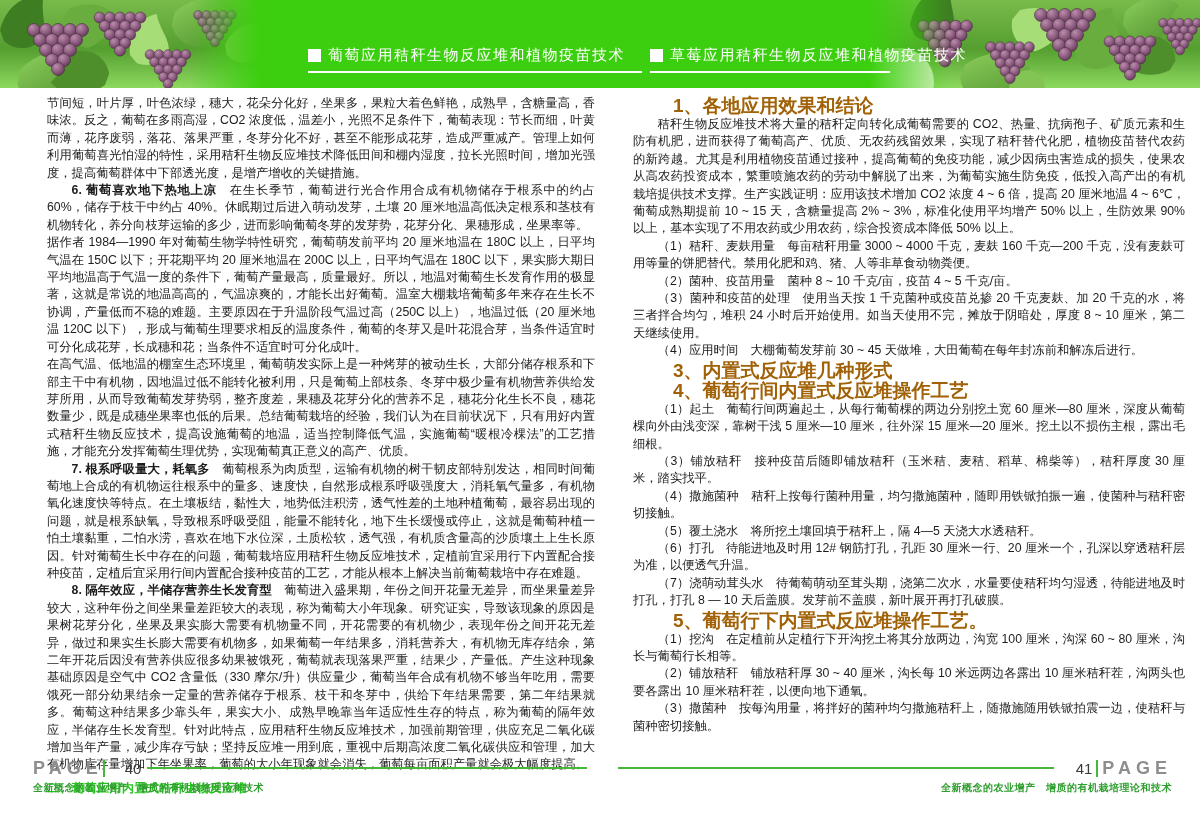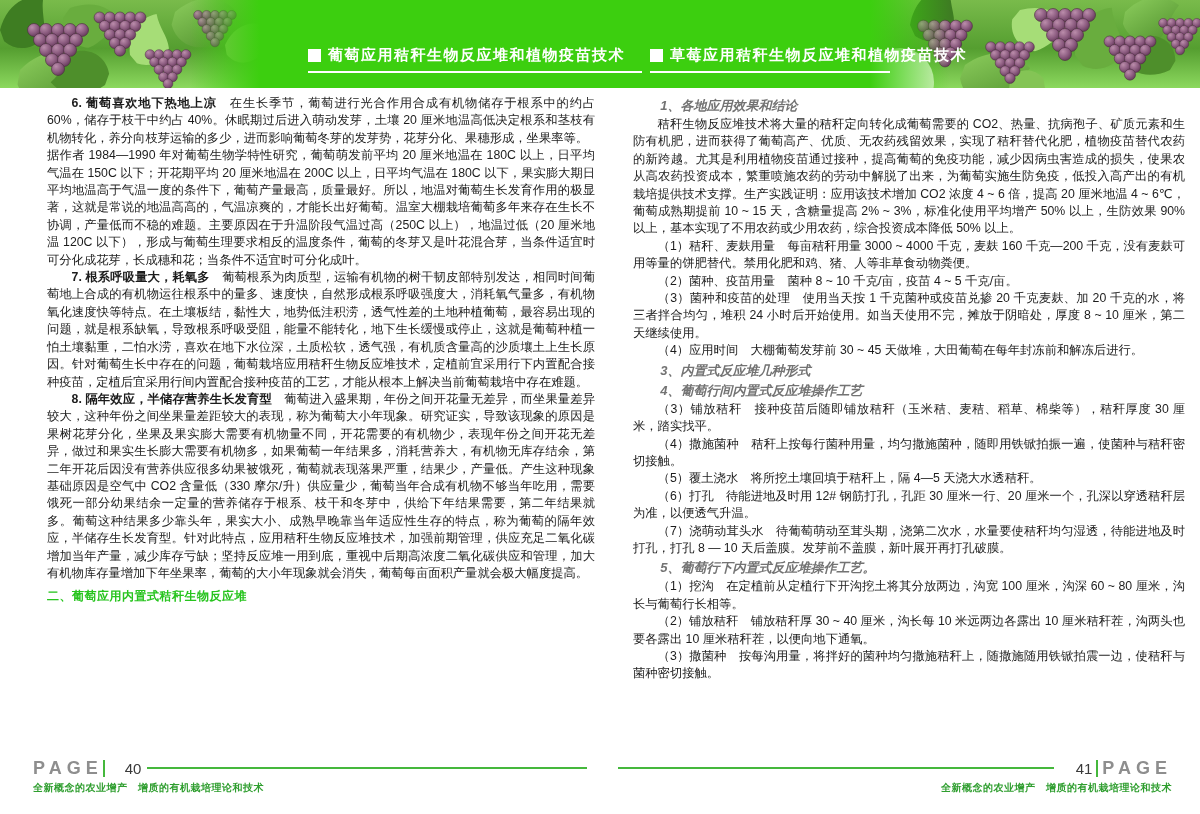--- a/index.html
+++ b/index.html
@@ -8,34 +8,34 @@
     background:#ffffff;
     font-family:"Liberation Sans","DejaVu Sans",sans-serif;
     color:#222;
   }
   
   .banner{position:absolute;left:0;top:0;width:1200px;height:88px;background:var(--banner-green,#3ccf0f);}
   .banner svg{position:absolute;top:0;display:block;}
   .title-group{position:absolute;top:46px;display:flex;flex-direction:column;}
   .title-row{display:flex;align-items:center;gap:7px;}
   .title-bullet{width:13px;height:13px;background:#ffffff;flex:0 0 auto;}
-  .title-text{color:#ffffff;font-weight:bold;font-size:15px;letter-spacing:1.5px;white-space:nowrap;text-align:right;}
+  .title-text{color:#ffffff;font-weight:normal;font-size:15px;letter-spacing:1.5px;white-space:nowrap;text-align:right;}
   .title-underline{height:2px;background:#ffffff;margin-top:6px;}
   .tg-left{left:308px;}
   .tg-left .title-underline{width:334px;}
   .tg-right{left:650px;}
   .tg-right .title-underline{width:240px;}
   
   .page-col{position:absolute;top:95px;font-size:12.3px;line-height:17.4px;text-align:justify;color:#1c1c1c;}
   .col-left{left:47px;width:548px;}
   .col-right{left:633px;width:552px;}
   .para{margin:0;}
   .para.indent{text-indent:2em;}
   .para b{font-weight:bold;}
-  .sec-heading{margin:1px 0;font-weight:bold;font-size:13px;line-height:19px;text-indent:2.1em;color:#737373;font-style:italic;}
+  .sec-heading{margin:1px 0;font-weight:bold;font-size:19px;line-height:19px;text-indent:2.1em;color:#a16207;}
   .closing-heading{margin-top:6px;font-weight:bold;font-size:12px;color:var(--heading-green,#27c41e);letter-spacing:0.5px;}
   
   .footer{position:absolute;width:560px;}
   .footer-left{left:33px;top:758px;}
   .footer-right{left:612px;top:758px;}
   .footer-row{display:flex;align-items:center;height:20px;}
   .page-word{font-weight:bold;font-size:18px;letter-spacing:5px;color:#8e8e8e;line-height:1;}
   .page-sep{width:2px;height:17px;background:var(--footer-green,#45b83c);margin:0 4px 0 0;}
   .page-num{font-size:15px;color:#3a3a3a;line-height:1;margin-left:16px;}
   .footer-rule{flex:1;height:2px;background:var(--footer-green,#45b83c);margin:0 6px;}
@@ -138,38 +138,41 @@
     <div class="title-row">
       <span class="title-bullet"></span>
       <span class="title-text">草莓应用秸秆生物反应堆和植物疫苗技术</span>
     </div>
     <div class="title-underline"></div>
   </div>
 </div>
 
 <div class="page-col col-left">
   <div>
+      <p class="para">节间短，叶片厚，叶色浓绿，穗大，花朵分化好，坐果多，果粒大着色鲜艳，成熟早，含糖量高，香味浓。反之，葡萄在多雨高湿，CO2 浓度低，温差小，光照不足条件下，葡萄表现：节长而细，叶黄而薄，花序废弱，落花、落果严重，冬芽分化不好，甚至不能形成花芽，造成严重减产。管理上如何利用葡萄喜光怕湿的特性，采用秸秆生物反应堆技术降低田间和棚内湿度，拉长光照时间，增加光强度，提高葡萄群体中下部透光度，是增产增收的关键措施。</p>
       <p class="para indent"><b>6. 葡萄喜欢地下热地上凉</b>　在生长季节，葡萄进行光合作用合成有机物储存于根系中的约占 60%，储存于枝干中约占 40%。休眠期过后进入萌动发芽，土壤 20 厘米地温高低决定根系和茎枝有机物转化，养分向枝芽运输的多少，进而影响葡萄冬芽的发芽势，花芽分化、果穗形成，坐果率等。</p>
       <p class="para">据作者 1984—1990 年对葡萄生物学特性研究，葡萄萌发前平均 20 厘米地温在 180C 以上，日平均气温在 150C 以下；开花期平均 20 厘米地温在 200C 以上，日平均气温在 180C 以下，果实膨大期日平均地温高于气温一度的条件下，葡萄产量最高，质量最好。所以，地温对葡萄生长发育作用的极显著，这就是常说的地温高高的，气温凉爽的，才能长出好葡萄。温室大棚栽培葡萄多年来存在生长不协调，产量低而不稳的难题。主要原因在于升温阶段气温过高（250C 以上），地温过低（20 厘米地温 120C 以下），形成与葡萄生理要求相反的温度条件，葡萄的冬芽又是叶花混合芽，当条件适宜时可分化成花芽，长成穗和花；当条件不适宜时可分化成叶。</p>
+      <p class="para">在高气温、低地温的棚室生态环境里，葡萄萌发实际上是一种烤芽的被动生长，大部分储存根系和下部主干中有机物，因地温过低不能转化被利用，只是葡萄上部枝条、冬芽中极少量有机物营养供给发芽所用，从而导致葡萄发芽势弱，整齐度差，果穗及花芽分化的营养不足，穗花分化生长不良，穗花数量少，既是成穗坐果率也低的后果。总结葡萄栽培的经验，我们认为在目前状况下，只有用好内置式秸秆生物反应技术，提高设施葡萄的地温，适当控制降低气温，实施葡萄“暖根冷棵法”的工艺措施，才能充分发挥葡萄生理优势，实现葡萄真正意义的高产、优质。</p>
       <p class="para indent"><b>7. 根系呼吸量大，耗氧多</b>　葡萄根系为肉质型，运输有机物的树干韧皮部特别发达，相同时间葡萄地上合成的有机物运往根系中的量多、速度快，自然形成根系呼吸强度大，消耗氧气量多，有机物氧化速度快等特点。在土壤板结，黏性大，地势低洼积涝，透气性差的土地种植葡萄，最容易出现的问题，就是根系缺氧，导致根系呼吸受阻，能量不能转化，地下生长缓慢或停止，这就是葡萄种植一怕土壤黏重，二怕水涝，喜欢在地下水位深，土质松软，透气强，有机质含量高的沙质壤土上生长原因。针对葡萄生长中存在的问题，葡萄栽培应用秸秆生物反应堆技术，定植前宜采用行下内置配合接种疫苗，定植后宜采用行间内置配合接种疫苗的工艺，才能从根本上解决当前葡萄栽培中存在难题。</p>
       <p class="para indent"><b>8. 隔年效应，半储存营养生长发育型</b>　葡萄进入盛果期，年份之间开花量无差异，而坐果量差异较大，这种年份之间坐果量差距较大的表现，称为葡萄大小年现象。研究证实，导致该现象的原因是果树花芽分化，坐果及果实膨大需要有机物量不同，开花需要的有机物少，表现年份之间开花无差异，做过和果实生长膨大需要有机物多，如果葡萄一年结果多，消耗营养大，有机物无库存结余，第二年开花后因没有营养供应很多幼果被饿死，葡萄就表现落果严重，结果少，产量低。产生这种现象基础原因是空气中 CO2 含量低（330 摩尔/升）供应量少，葡萄当年合成有机物不够当年吃用，需要饿死一部分幼果结余一定量的营养储存于根系、枝干和冬芽中，供给下年结果需要，第二年结果就多。葡萄这种结果多少靠头年，果实大小、成熟早晚靠当年适应性生存的特点，称为葡萄的隔年效应，半储存生长发育型。针对此特点，应用秸秆生物反应堆技术，加强前期管理，供应充足二氧化碳增加当年产量，减少库存亏缺；坚持反应堆一用到底，重视中后期高浓度二氧化碳供应和管理，加大有机物库存量增加下年坐果率，葡萄的大小年现象就会消失，葡萄每亩面积产量就会极大幅度提高。</p>
     </div>
   <div class="closing-heading">二、葡萄应用内置式秸秆生物反应堆</div>
 </div>
 
 <div class="page-col col-right">
   <div>
       <div class="sec-heading">1、各地应用效果和结论</div>
       <p class="para indent">秸秆生物反应堆技术将大量的秸秆定向转化成葡萄需要的 CO2、热量、抗病孢子、矿质元素和生防有机肥，进而获得了葡萄高产、优质、无农药残留效果，实现了秸秆替代化肥，植物疫苗替代农药的新跨越。尤其是利用植物疫苗通过接种，提高葡萄的免疫功能，减少因病虫害造成的损失，使果农从高农药投资成本，繁重喷施农药的劳动中解脱了出来，为葡萄实施生防免疫，低投入高产出的有机栽培提供技术支撑。生产实践证明：应用该技术增加 CO2 浓度 4 ~ 6 倍，提高 20 厘米地温 4 ~ 6℃，葡萄成熟期提前 10 ~ 15 天，含糖量提高 2% ~ 3%，标准化使用平均增产 50% 以上，生防效果 90% 以上，基本实现了不用农药或少用农药，综合投资成本降低 50% 以上。</p>
       <p class="para indent">（1）秸秆、麦麸用量　每亩秸秆用量 3000 ~ 4000 千克，麦麸 160 千克—200 千克，没有麦麸可用等量的饼肥替代。禁用化肥和鸡、猪、人等非草食动物粪便。</p>
       <p class="para indent">（2）菌种、疫苗用量　菌种 8 ~ 10 千克/亩，疫苗 4 ~ 5 千克/亩。</p>
       <p class="para indent">（3）菌种和疫苗的处理　使用当天按 1 千克菌种或疫苗兑掺 20 千克麦麸、加 20 千克的水，将三者拌合均匀，堆积 24 小时后开始使用。如当天使用不完，摊放于阴暗处，厚度 8 ~ 10 厘米，第二天继续使用。</p>
       <p class="para indent">（4）应用时间　大棚葡萄发芽前 30 ~ 45 天做堆，大田葡萄在每年封冻前和解冻后进行。</p>
       <div class="sec-heading">3、内置式反应堆几种形式</div>
       <div class="sec-heading">4、葡萄行间内置式反应堆操作工艺</div>
+      <p class="para indent">（1）起土　葡萄行间两遍起土，从每行葡萄棵的两边分别挖土宽 60 厘米—80 厘米，深度从葡萄棵向外由浅变深，靠树干浅 5 厘米—10 厘米，往外深 15 厘米—20 厘米。挖土以不损伤主根，露出毛细根。</p>
       <p class="para indent">（3）铺放秸秆　接种疫苗后随即铺放秸秆（玉米秸、麦秸、稻草、棉柴等），秸秆厚度 30 厘米，踏实找平。</p>
       <p class="para indent">（4）撒施菌种　秸秆上按每行菌种用量，均匀撒施菌种，随即用铁锨拍振一遍，使菌种与秸秆密切接触。</p>
       <p class="para indent">（5）覆土浇水　将所挖土壤回填于秸秆上，隔 4—5 天浇大水透秸秆。</p>
       <p class="para indent">（6）打孔　待能进地及时用 12# 钢筋打孔，孔距 30 厘米一行、20 厘米一个，孔深以穿透秸秆层为准，以便透气升温。</p>
       <p class="para indent">（7）浇萌动茸头水　待葡萄萌动至茸头期，浇第二次水，水量要使秸秆均匀湿透，待能进地及时打孔，打孔 8 — 10 天后盖膜。发芽前不盖膜，新叶展开再打孔破膜。</p>
       <div class="sec-heading">5、葡萄行下内置式反应堆操作工艺。</div>
       <p class="para indent">（1）挖沟　在定植前从定植行下开沟挖土将其分放两边，沟宽 100 厘米，沟深 60 ~ 80 厘米，沟长与葡萄行长相等。</p>
       <p class="para indent">（2）铺放秸秆　铺放秸秆厚 30 ~ 40 厘米，沟长每 10 米远两边各露出 10 厘米秸秆茬，沟两头也要各露出 10 厘米秸秆茬，以便向地下通氧。</p>
       <p class="para indent">（3）撒菌种　按每沟用量，将拌好的菌种均匀撒施秸秆上，随撒施随用铁锨拍震一边，使秸秆与菌种密切接触。</p>
     </div>

